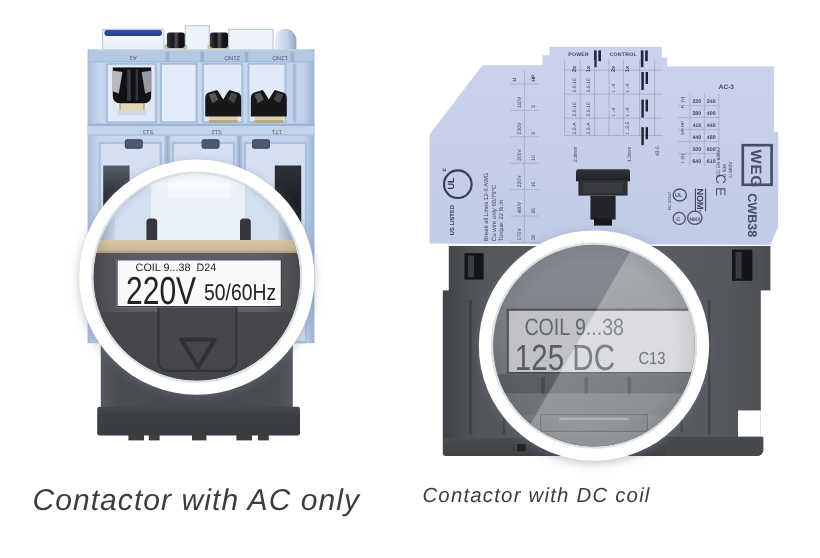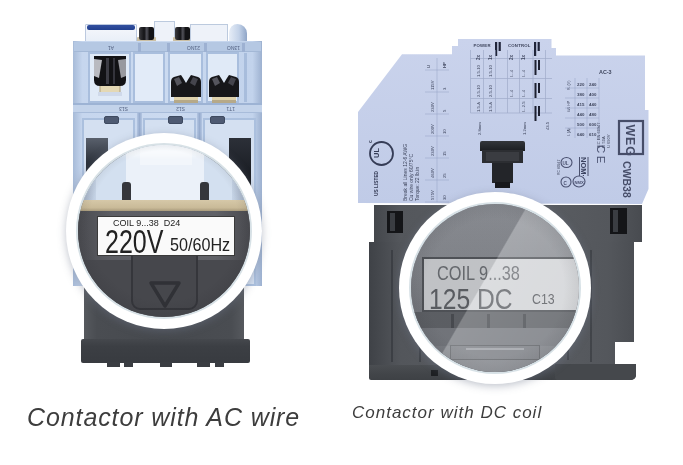--- a/index.html
+++ b/index.html
@@ -354,16 +354,16 @@
     <div class="abs" style="left:39px;top:141px;width:90px;height:15px;background:#7d8086;border:1px solid #606368;box-sizing:border-box;"></div>
     <div class="abs" style="left:55px;top:144px;width:58px;height:2px;background:#9fa2a8;"></div>
 
     <div class="abs" style="left:0;top:0;width:168px;height:168px;border-radius:50%;
          background:linear-gradient(120deg, rgba(25,25,30,0.10) 0%, rgba(25,25,30,0.10) 44%, rgba(255,255,255,0.20) 44.6%, rgba(255,255,255,0.10) 100%);"></div>
 
     <div class="abs" style="left:0;top:0;width:168px;height:168px;border-radius:50%;
          background:radial-gradient(circle at 50% 50%, rgba(0,0,0,0) 58%, rgba(30,30,35,0.18) 88%, rgba(20,20,25,0.38) 100%);"></div>
   </div>
 
-  <div class="abs" style="left:27px;top:403px;font-size:25px;font-style:italic;color:#3d3d3d;white-space:nowrap;letter-spacing:0.9px;">Contactor with AC wire</div>
+  <div class="abs" style="left:27px;top:403px;font-size:25px;font-style:italic;color:#3d3d3d;white-space:nowrap;letter-spacing:0.9px;">Contactor with AC only</div>
   <div class="abs" style="left:352px;top:403px;font-size:17px;font-style:italic;color:#3d3d3d;white-space:nowrap;letter-spacing:1px;">Contactor with DC coil</div>
 
 </div>
 
 </body></html>

